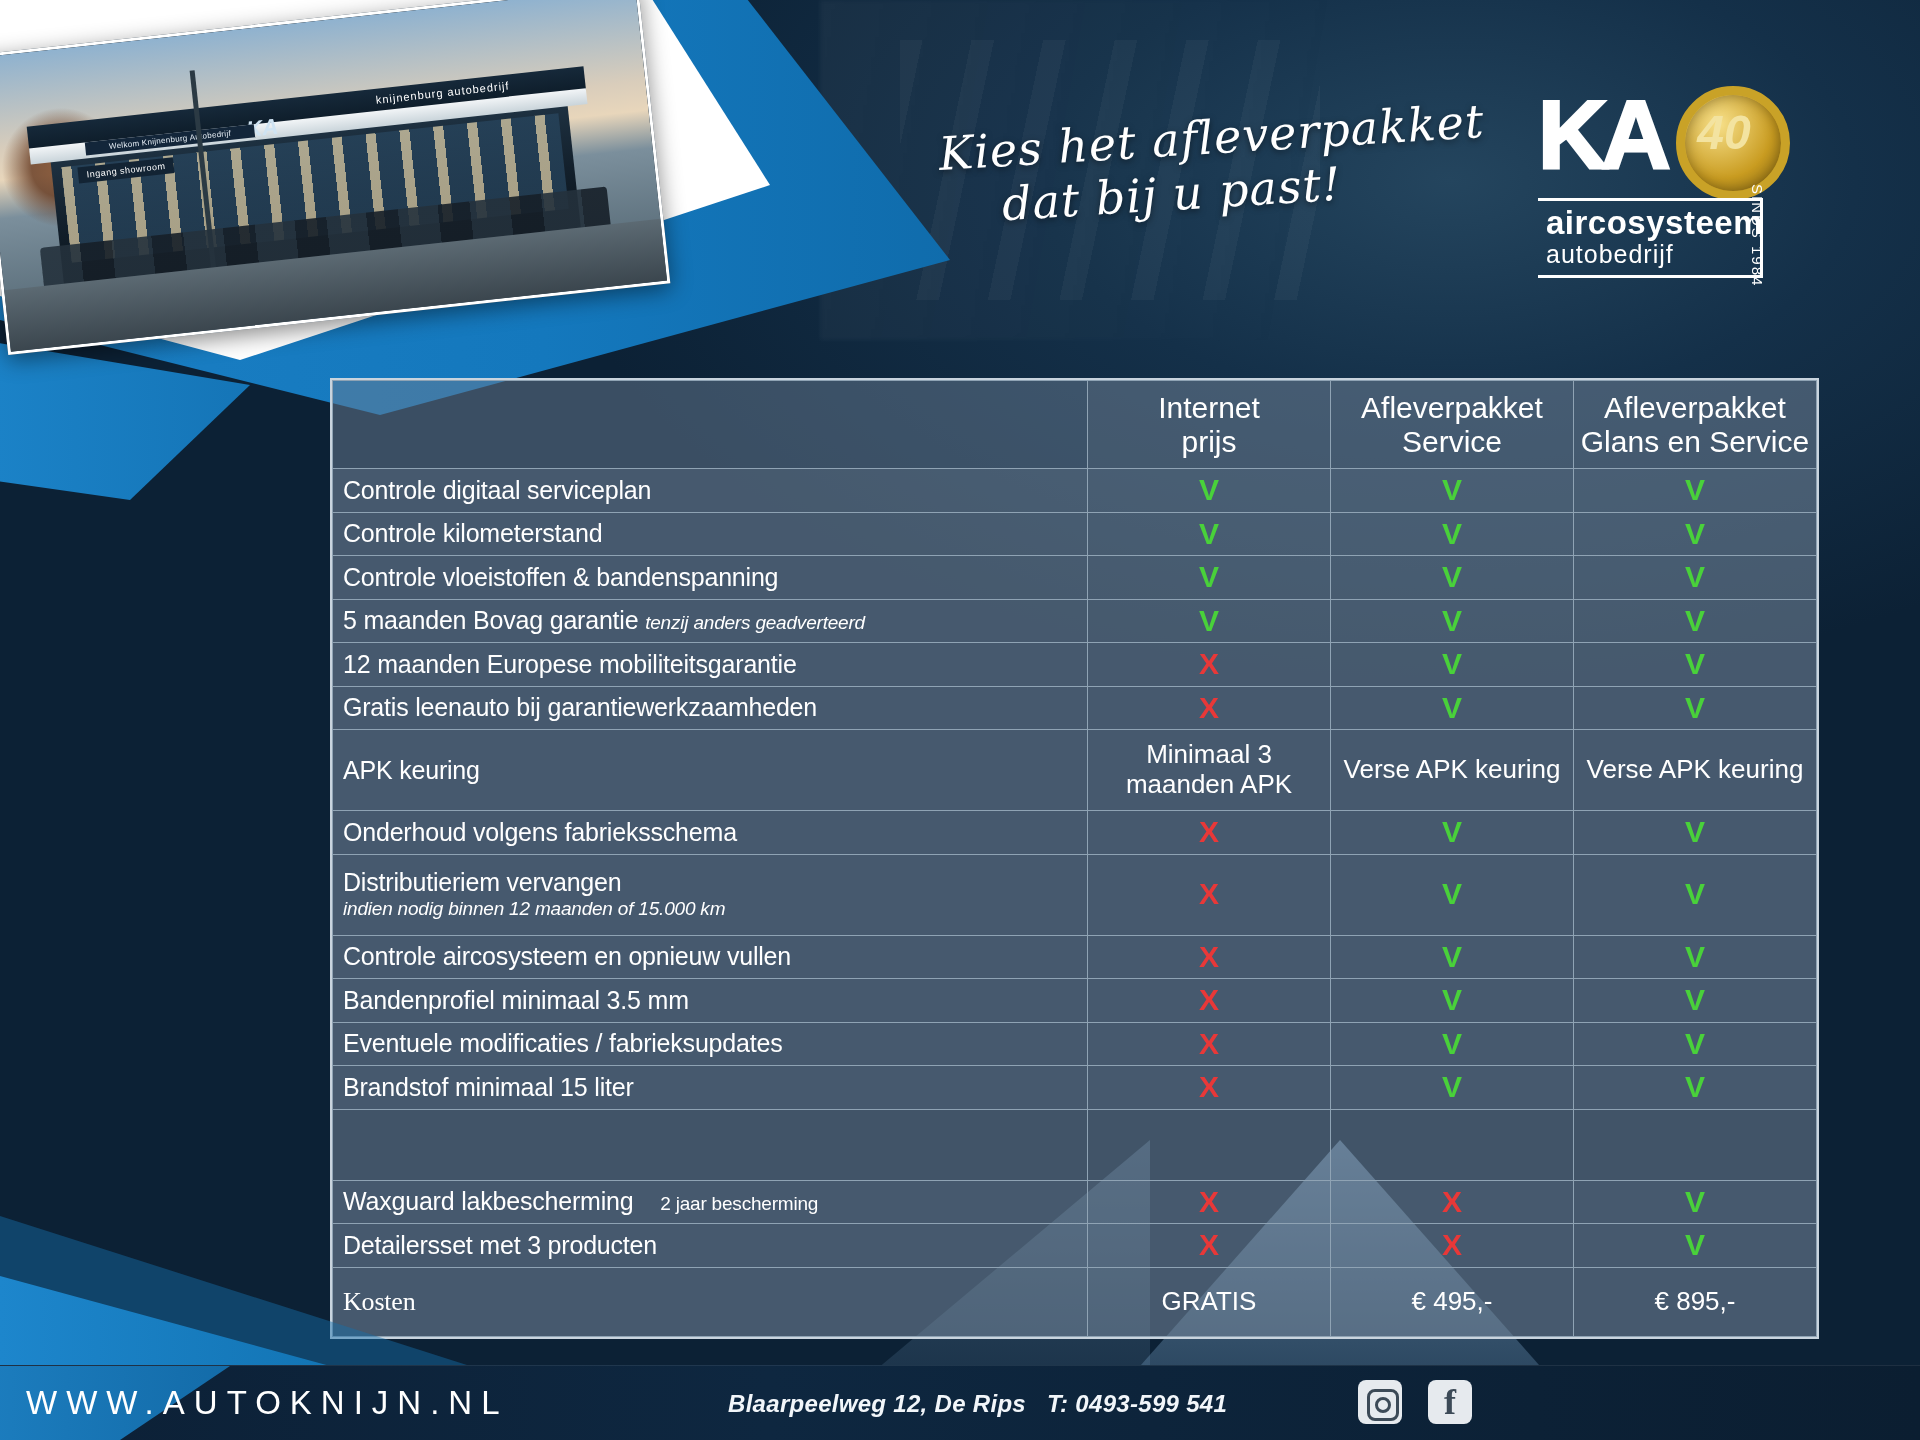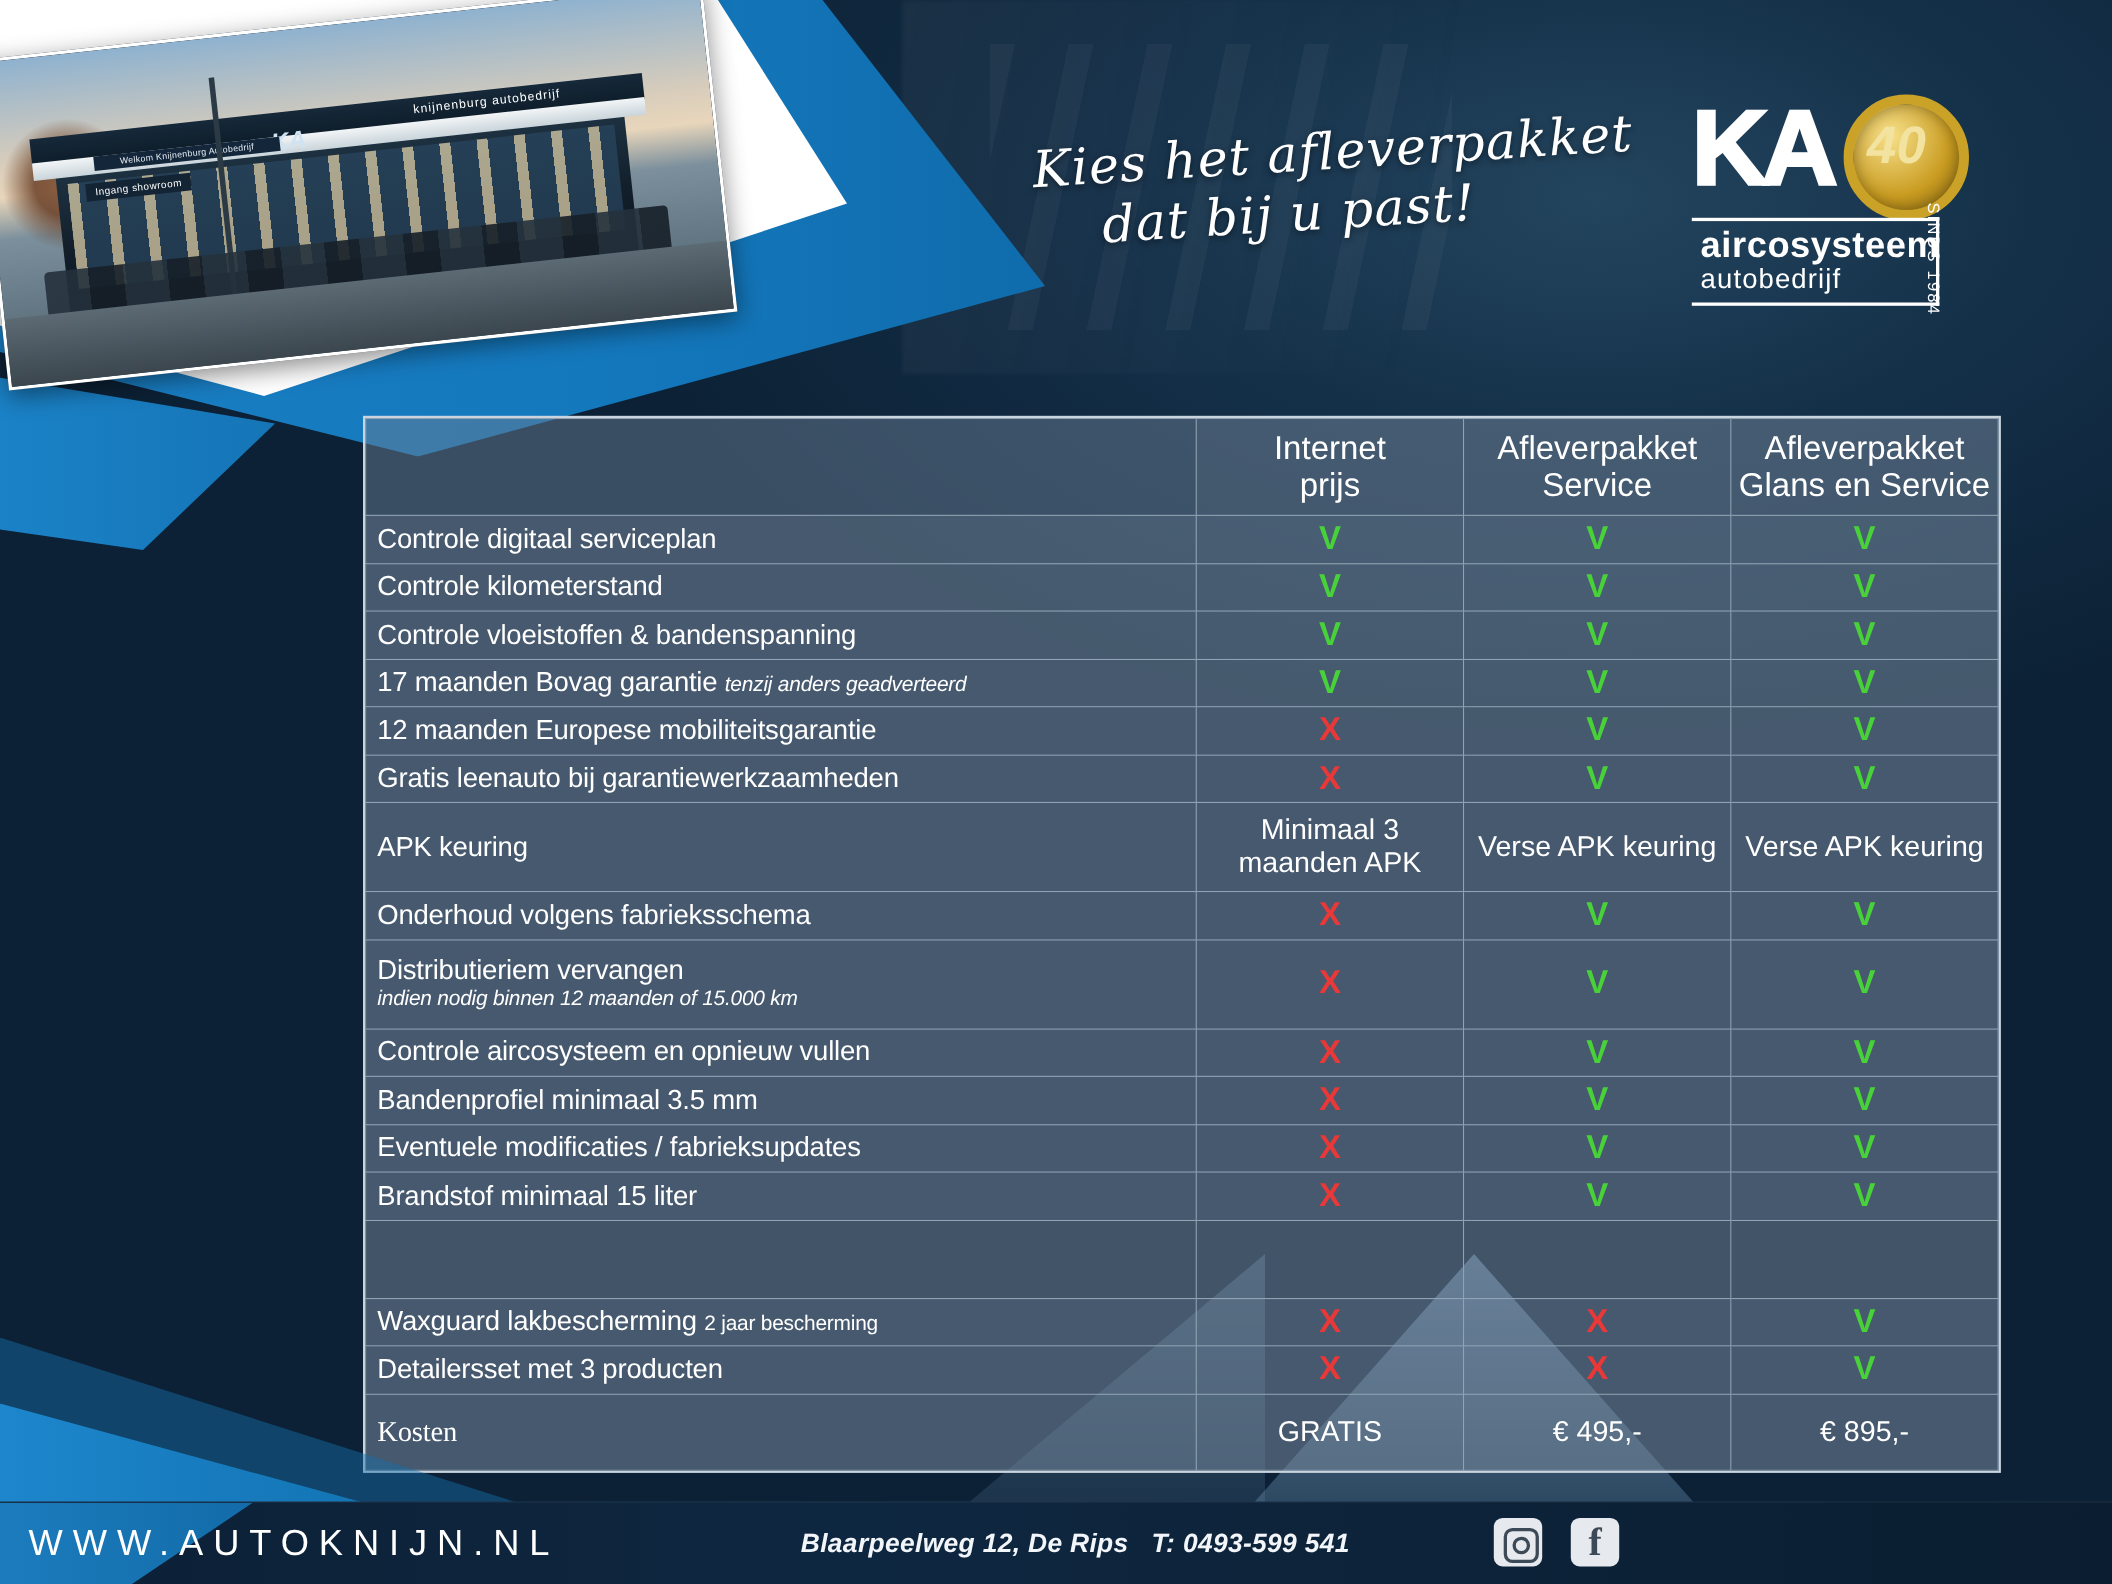--- a/index.html
+++ b/index.html
@@ -190,21 +190,21 @@
   table.cmp td.val{text-align:center;font-size:26px;line-height:1.15;}
   table.cmp tr.head td{
     background:rgba(110,128,148,.55);
     font-size:30px;text-align:center;line-height:1.12;padding:10px 6px;
     border-bottom:1px solid #8fa3b4;
   }
   table.cmp tr.head td.blank{background:rgba(104,124,146,.5);}
   .mark-v{color:#49d13a;font-weight:bold;font-size:30px;font-family:"Liberation Sans",sans-serif;}
   .mark-x{color:#e83838;font-weight:bold;font-size:30px;font-family:"Liberation Sans",sans-serif;}
   .sub-it{font-style:italic;font-size:19px;}
-  .sub-sm{font-size:19px;}
+  .sub-sm{font-size:19px;margin-left:20px;}
   .two-line{display:block;font-style:italic;font-size:19px;line-height:1.25;}
   tr.tall td{height:72px;}
   tr.spacer td{height:62px;background:rgba(118,136,156,.5);}
   tr.cost td{font-size:30px;height:60px;}
   tr.cost td.feat{font-size:26px;font-family:Liberation Serif, serif;}
   td.transparent-val{background:rgba(118,136,156,.20);}
 
   
   .footer{
     position:absolute;left:0;bottom:0;width:1920px;height:74px;
@@ -339,21 +339,21 @@
 
         <tr>
           <td class="feat">Controle vloeistoffen &amp; bandenspanning</td>
           <td class="val"><span class="mark-v">V</span></td>
           <td class="val"><span class="mark-v">V</span></td>
           <td class="val"><span class="mark-v">V</span></td>
         </tr>
 
         <tr>
           <td class="feat">
-            <span>17 maanden Bovag garantie</span>
+            <span>5 maanden Bovag garantie</span>
             <span class="sub-it">tenzij anders geadverteerd</span>
           </td>
           <td class="val"><span class="mark-v">V</span></td>
           <td class="val"><span class="mark-v">V</span></td>
           <td class="val"><span class="mark-v">V</span></td>
         </tr>
 
         <tr>
           <td class="feat">12 maanden Europese mobiliteitsgarantie</td>
           <td class="val"><span class="mark-x">X</span></td>

